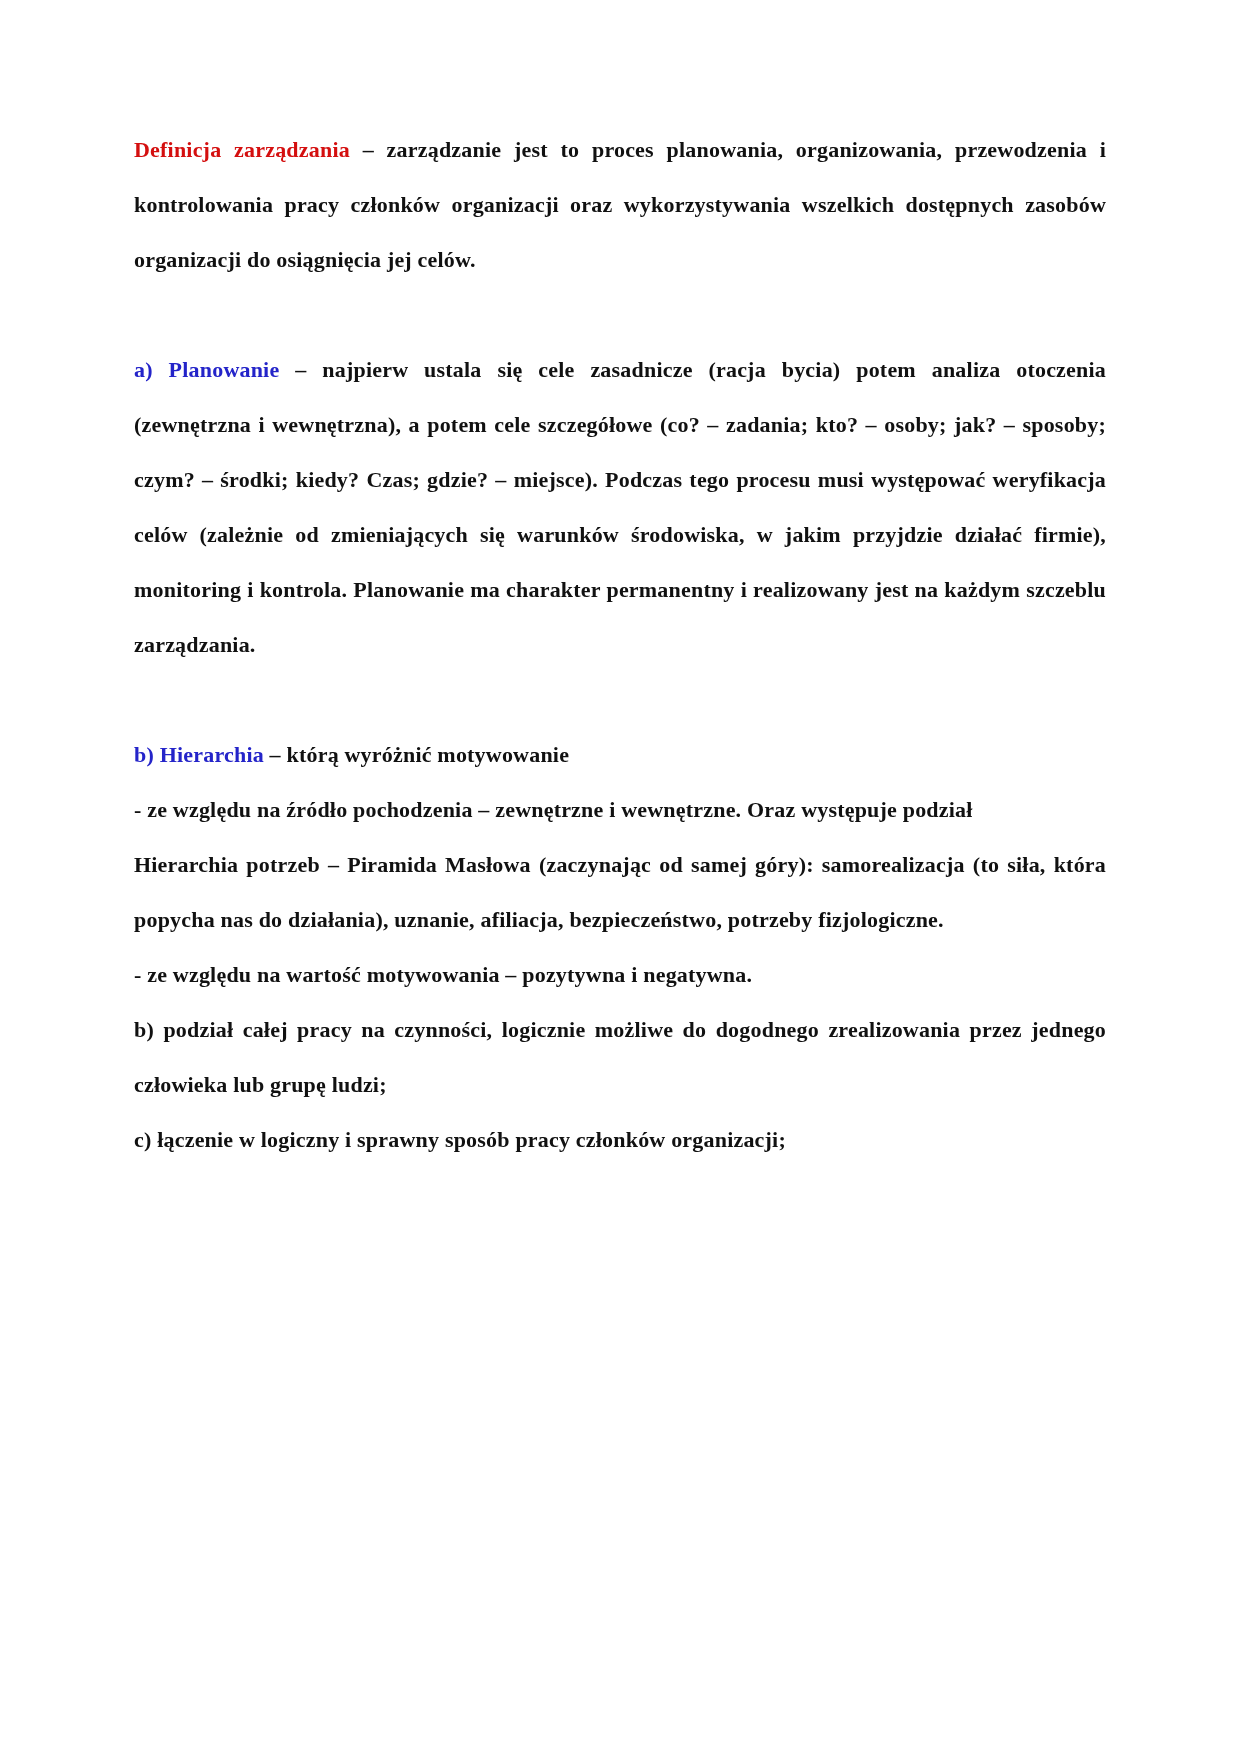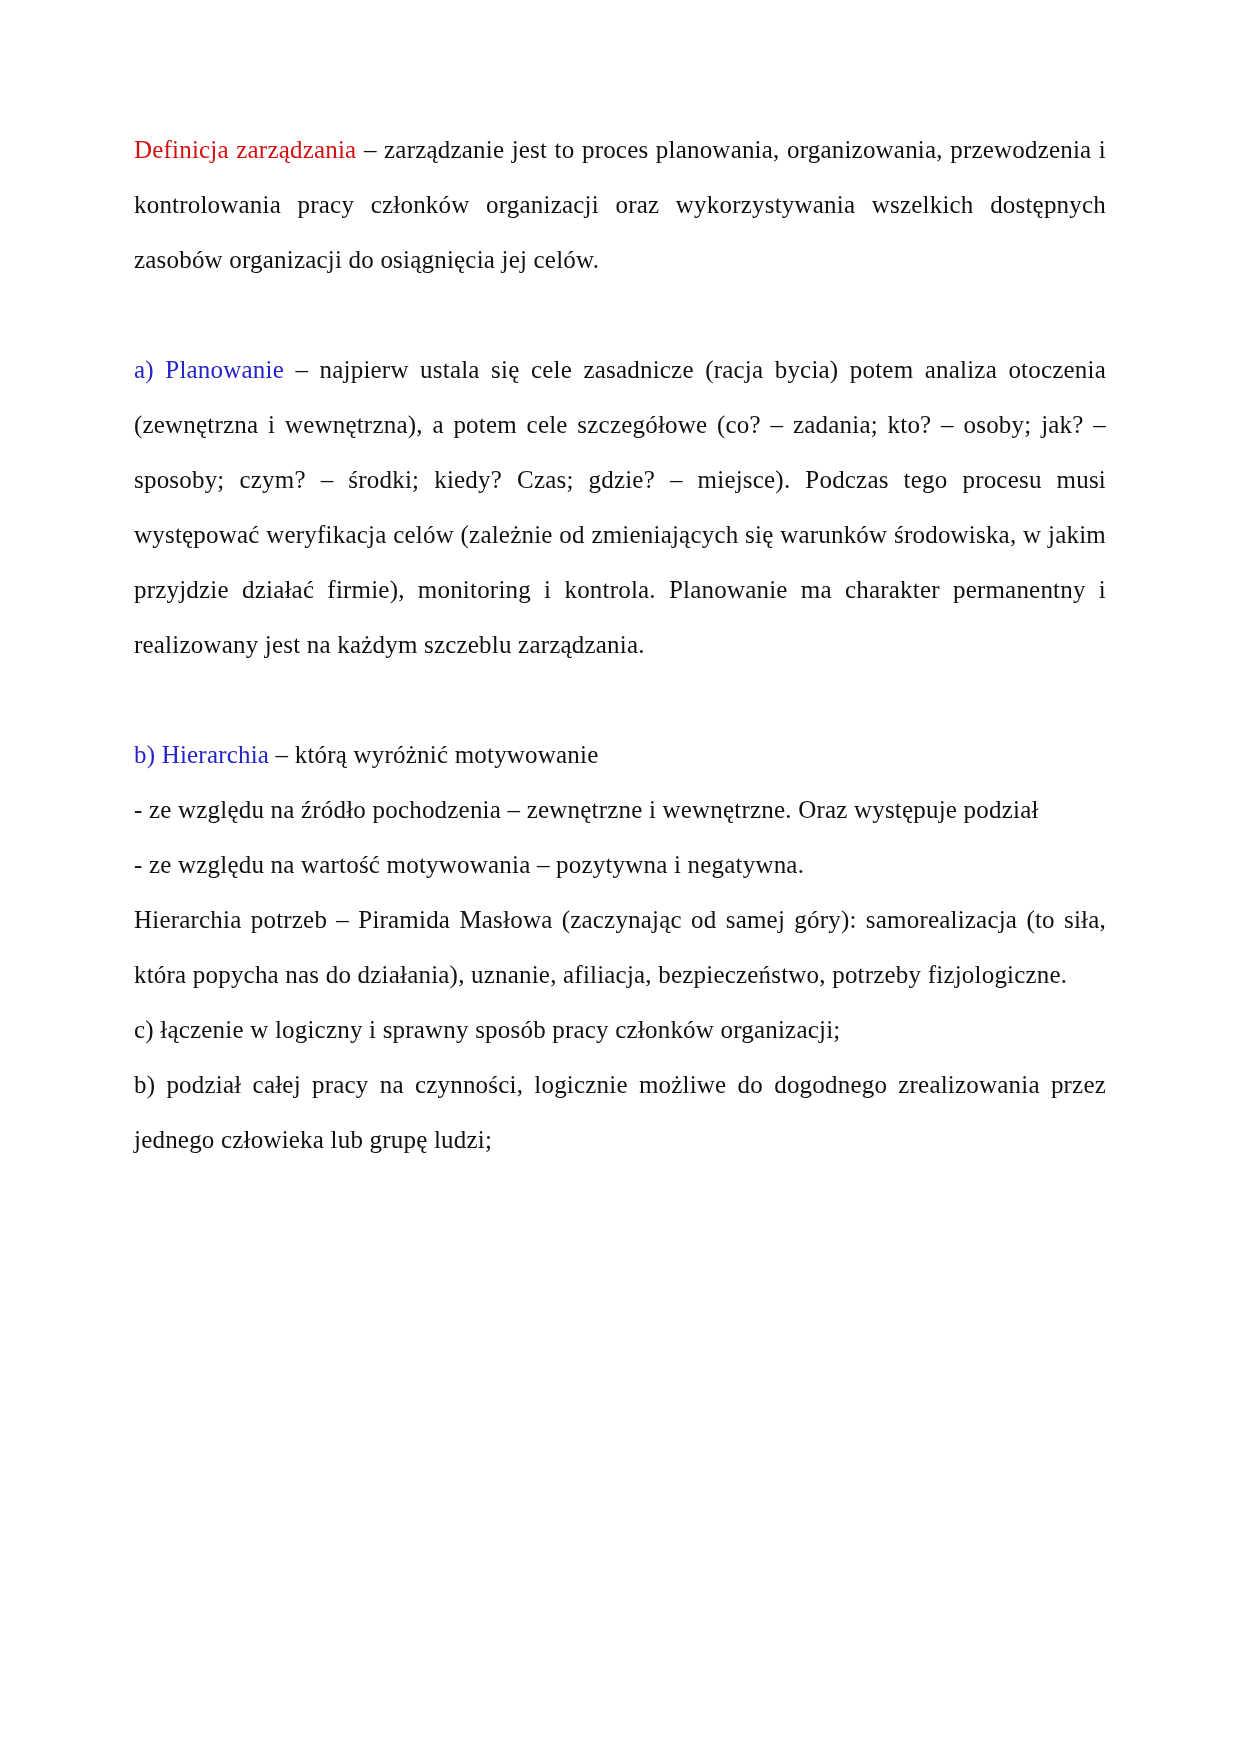--- a/index.html
+++ b/index.html
@@ -11,25 +11,26 @@
     color: #1a1a1a;
     position: relative;
   }
   .page {
     width: 1240px;
     min-height: 1754px;
     padding: 122px 134px 60px 134px;
     background: #ffffff;
   }
   .doc p {
-    font-size: 25px;
+    font-size: 22px;
     line-height: 55px;
     text-align: justify;
     color: #111111;
     letter-spacing: 0.2px;
+    font-weight: bold;
   }
   .doc .block-gap { margin-top: 55px; }
   .lead-red  { color: var(--red, #d40f0f); }
   .lead-blue { color: var(--blue, #2424c9); }
   .heading-red {
     font-size: 26px;
     line-height: 55px;
     color: var(--red, #d40f0f);
     text-align: left;
   }
@@ -42,24 +43,24 @@
 
     <p><span class="lead-red">Definicja zarządzania</span><span> – zarządzanie jest to proces planowania, organizowania, przewodzenia i kontrolowania pracy członków organizacji oraz wykorzystywania wszelkich dostępnych zasobów organizacji do osiągnięcia jej celów.</span></p>
 
 
     <p class="block-gap"><span class="lead-blue">a) Planowanie</span><span> – najpierw ustala się cele zasadnicze (racja bycia) potem analiza otoczenia (zewnętrzna i wewnętrzna), a potem cele szczegółowe (co? – zadania; kto? – osoby; jak? – sposoby; czym? – środki; kiedy? Czas; gdzie? – miejsce). Podczas tego procesu musi występować weryfikacja celów (zależnie od zmieniających się warunków środowiska, w jakim przyjdzie działać firmie), monitoring i kontrola. Planowanie ma charakter permanentny i realizowany jest na każdym szczeblu zarządzania.</span></p>
 
     <p class="block-gap"><span class="lead-blue">b) Hierarchia</span><span> – którą wyróżnić motywowanie</span></p>
 
     <p>- ze względu na źródło pochodzenia – zewnętrzne i wewnętrzne. Oraz występuje podział</p>
 
+    <p>Hierarchia potrzeb – Piramida Masłowa (zaczynając od samej góry): samorealizacja (to siła, która popycha nas do działania), uznanie, afiliacja, bezpieczeństwo, potrzeby fizjologiczne.</p>
+
     <p>- ze względu na wartość motywowania – pozytywna i negatywna.</p>
-
-    <p>Hierarchia potrzeb – Piramida Masłowa (zaczynając od samej góry): samorealizacja (to siła, która popycha nas do działania), uznanie, afiliacja, bezpieczeństwo, potrzeby fizjologiczne.</p>
 
 
 
+    <p>b) podział całej pracy na czynności, logicznie możliwe do dogodnego zrealizowania przez jednego człowieka lub grupę ludzi;</p>
+
     <p>c) łączenie w logiczny i sprawny sposób pracy członków organizacji;</p>
-
-    <p>b) podział całej pracy na czynności, logicznie możliwe do dogodnego zrealizowania przez jednego człowieka lub grupę ludzi;</p>
 
   </div>
 </div>
 
 </body></html>

